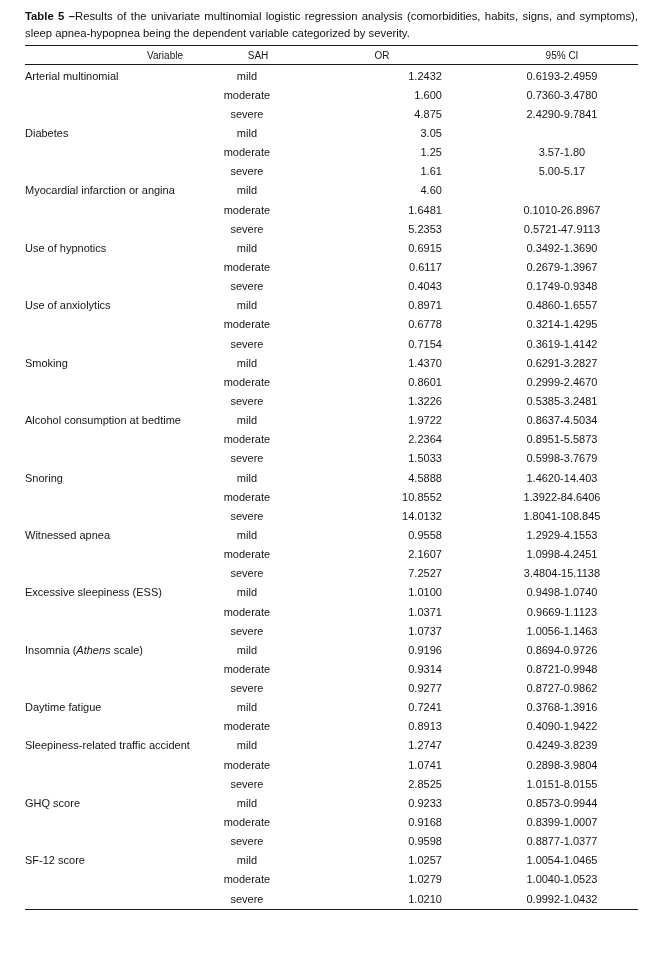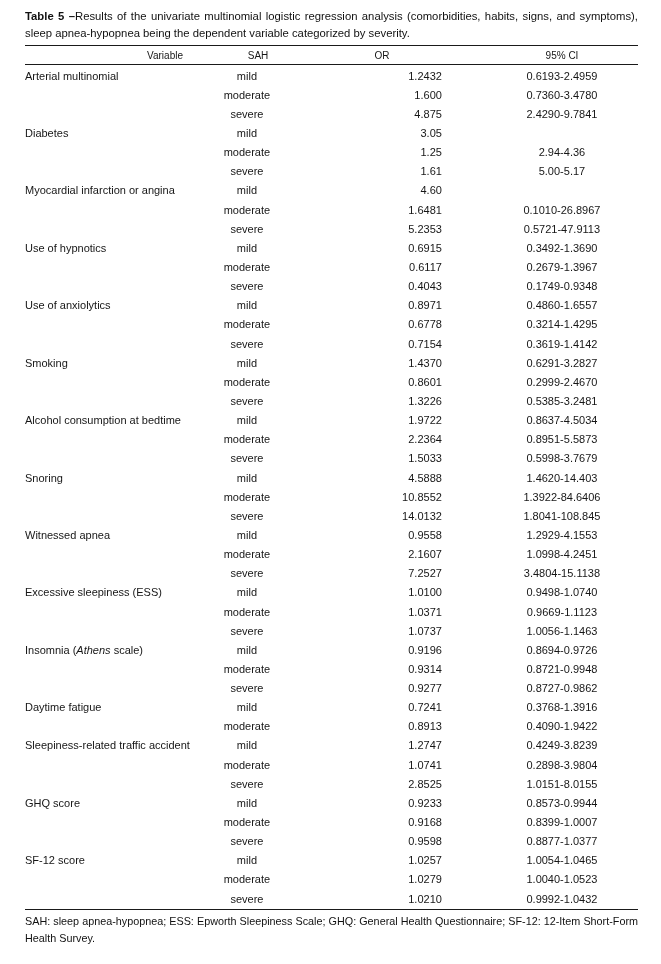--- a/index.html
+++ b/index.html
@@ -109,21 +109,21 @@
       <div class="row">
         <span class="cell c-var">Diabetes</span>
         <span class="cell c-sah">mild</span>
         <span class="cell c-or">3.05</span>
         <span class="cell c-ci"></span>
       </div>
       <div class="row">
         <span class="cell c-var"></span>
         <span class="cell c-sah">moderate</span>
         <span class="cell c-or">1.25</span>
-        <span class="cell c-ci">2.94-4.36</span>
+        <span class="cell c-ci">3.57-1.80</span>
       </div>
       <div class="row">
         <span class="cell c-var"></span>
         <span class="cell c-sah">severe</span>
         <span class="cell c-or">1.61</span>
         <span class="cell c-ci">5.00-5.17</span>
       </div>
       <div class="row">
         <span class="cell c-var">Myocardial infarction or angina</span>
         <span class="cell c-sah">mild</span>
@@ -349,17 +349,14 @@
       <div class="row">
         <span class="cell c-var"></span>
         <span class="cell c-sah">severe</span>
         <span class="cell c-or">1.0210</span>
         <span class="cell c-ci">0.9992-1.0432</span>
       </div>
     </div>
 
   <hr class="rule-bottom">
 
-  <p class="footnote">
-    <span>SAH: sleep apnea-hypopnea; ESS: Epworth Sleepiness Scale; GHQ: General Health Questionnaire; SF-12: 12-Item Short-Form Health Survey.</span>
-  </p>
 
 </div>
 
 </body></html>

